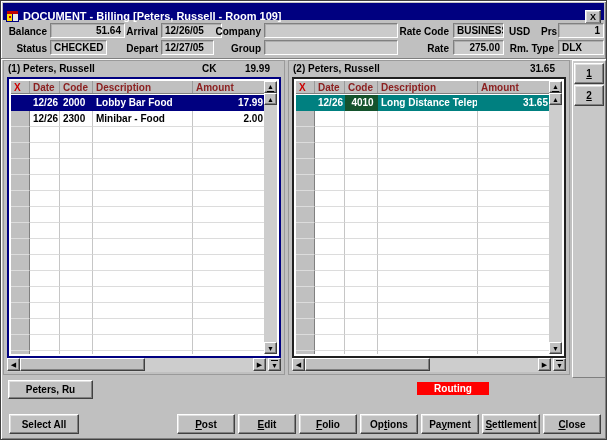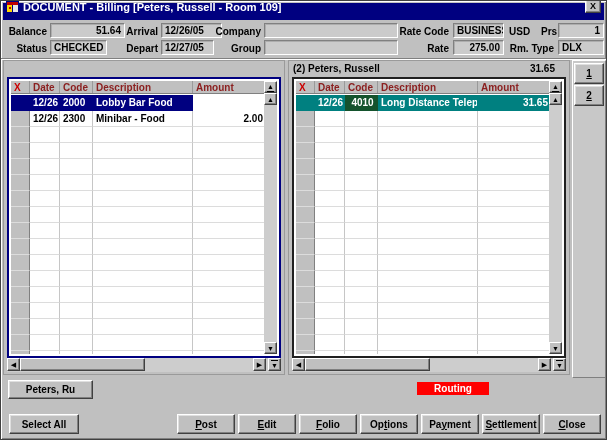--- a/index.html
+++ b/index.html
@@ -3,21 +3,21 @@
 <meta charset="utf-8">
 <style>
   * { margin:0; padding:0; box-sizing:border-box; font-family:"Liberation Sans", sans-serif; }
   html,body { background:#c0c0c0; }
   .window { position:relative; width:607px; height:440px; background:#c0c0c0;
             border:1px solid #404040;
             box-shadow: inset 1px 1px 0 #ffffff, inset -1px -1px 0 #808080; overflow:hidden; }
 
   
   .titlebar { position:absolute; left:2px; top:2px; width:601px; height:17px;
-              background:#000080; color:#fff; display:flex; align-items:flex-end; padding:7px 3px; gap:4px; }
+              background:#000080; color:#fff; display:flex; align-items:flex-start; padding:7px 3px; gap:4px; }
   .titlebar-text { font-size:11px; font-weight:bold; flex:1; white-space:nowrap; overflow:hidden; }
   .app-icon { width:13px; height:12px; flex:0 0 auto; }
   .close-btn { width:16px; height:14px; background:#c0c0c0; border:1px solid; border-color:#fff #404040 #404040 #fff;
                box-shadow: inset -1px -1px 0 #808080, inset 1px 1px 0 #dfdfdf;
                font-size:9px; font-weight:bold; color:#000; display:flex; align-items:center; justify-content:center; }
 
   
   .hlabel { position:absolute; font-size:10px; font-weight:bold; color:#000; text-align:right; white-space:nowrap; }
   .hstatic { position:absolute; font-size:10px; font-weight:bold; color:#000; white-space:nowrap; }
   .hbox { position:absolute; height:15px; background:#cbcbcb; border:1px solid; border-color:#808080 #fff #fff #808080;
@@ -128,34 +128,40 @@
   <span class="hlabel" style="left:212px; top:42px; width:48px;">Group</span>
   <span class="hbox" style="left:263px; top:39px; width:134px;"></span>
   <span class="hlabel" style="left:392px; top:42px; width:56px;">Rate</span>
   <span class="hbox right" style="left:452px; top:39px; width:51px;">275.00</span>
   <span class="hlabel" style="left:505px; top:42px; width:48px;">Rm. Type</span>
   <span class="hbox" style="left:557px; top:39px; width:46px;">DLX</span>
 
   <div class="sep"></div>
 
   <div class="grid-panel left" style="left:2px">
+    <div class="grid-title">
+      <span class="gt-name">(1) Peters, Russell</span>
+      <span class="gt-pay">CK</span>
+      <span class="gt-total">19.99</span>
+    </div>
     <div class="grid-table">
       <div class="g-head">
           <span class="g-cell c0" style="color: rgb(204, 0, 0);">X</span>
           <span class="g-cell c1" style="color: rgb(139, 32, 32);">Date</span>
           <span class="g-cell c2" style="color: rgb(139, 32, 32);">Code</span>
           <span class="g-cell c3" style="color: rgb(139, 32, 32);">Description</span>
           <span class="g-cell c4" style="color: rgb(139, 32, 32);">Amount</span>
         </div>
       <div class="g-rows">
           <div class="g-row sel">
             <span class="g-cell c0" style="background: rgb(0, 0, 128);"></span>
             <span class="g-cell c1" style="background: rgb(0, 0, 128);">12/26</span>
             <span class="g-cell c2" style="background: rgb(0, 0, 128);">2000</span>
             <span class="g-cell c3" style="background: rgb(0, 0, 128);">Lobby Bar Food</span>
+            <span class="g-cell c4" style="background: rgb(0, 0, 128);">17.99</span>
           </div>
           <div class="g-row">
             <span class="g-cell c0"></span>
             <span class="g-cell c1">12/26</span>
             <span class="g-cell c2">2300</span>
             <span class="g-cell c3">Minibar - Food</span>
             <span class="g-cell c4">2.00</span>
           </div>
           <div class="g-row">
             <span class="g-cell c0"></span>

